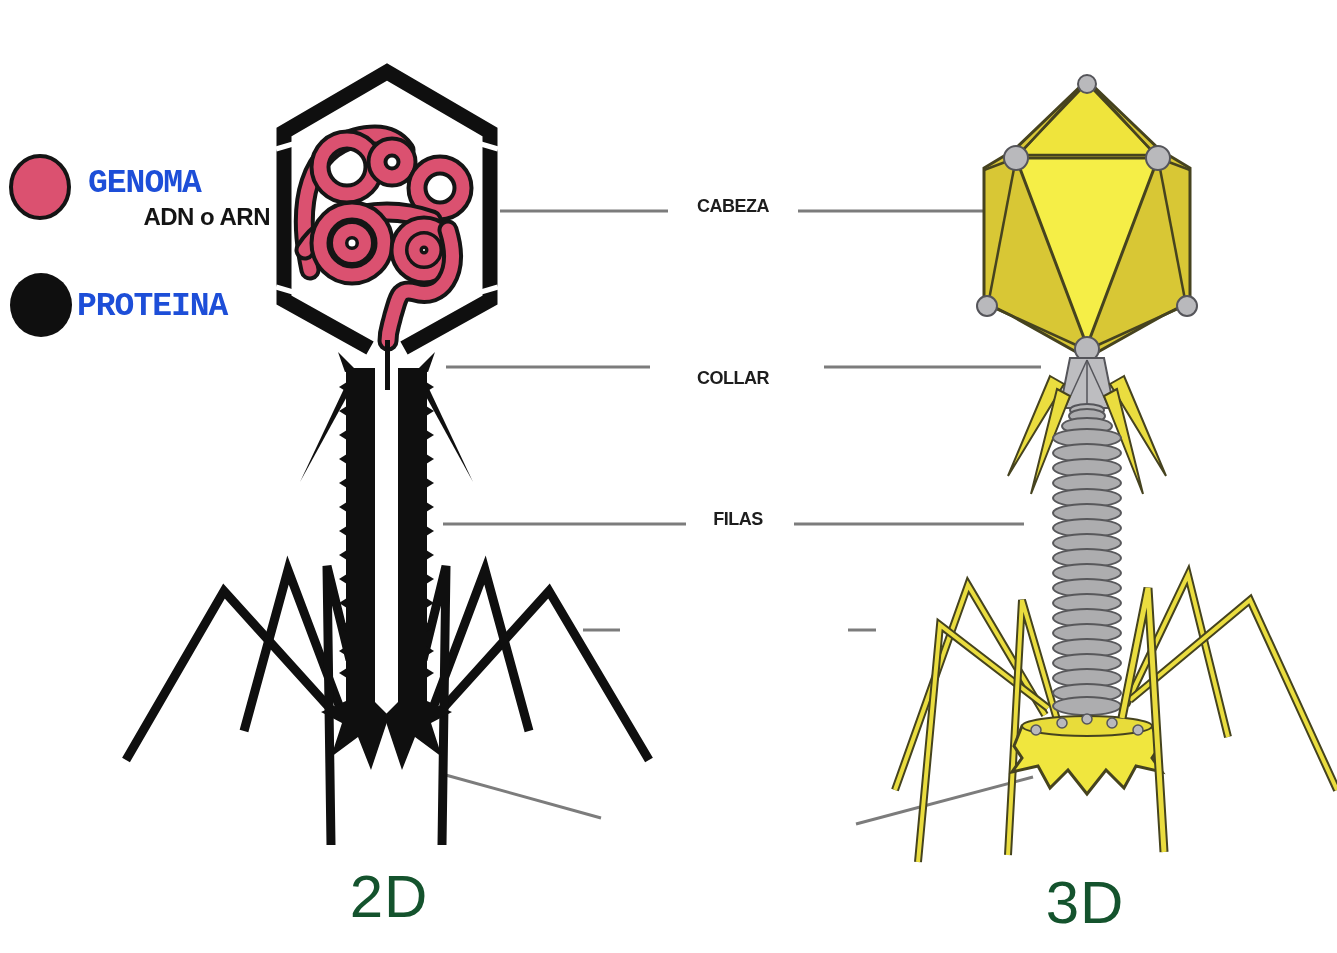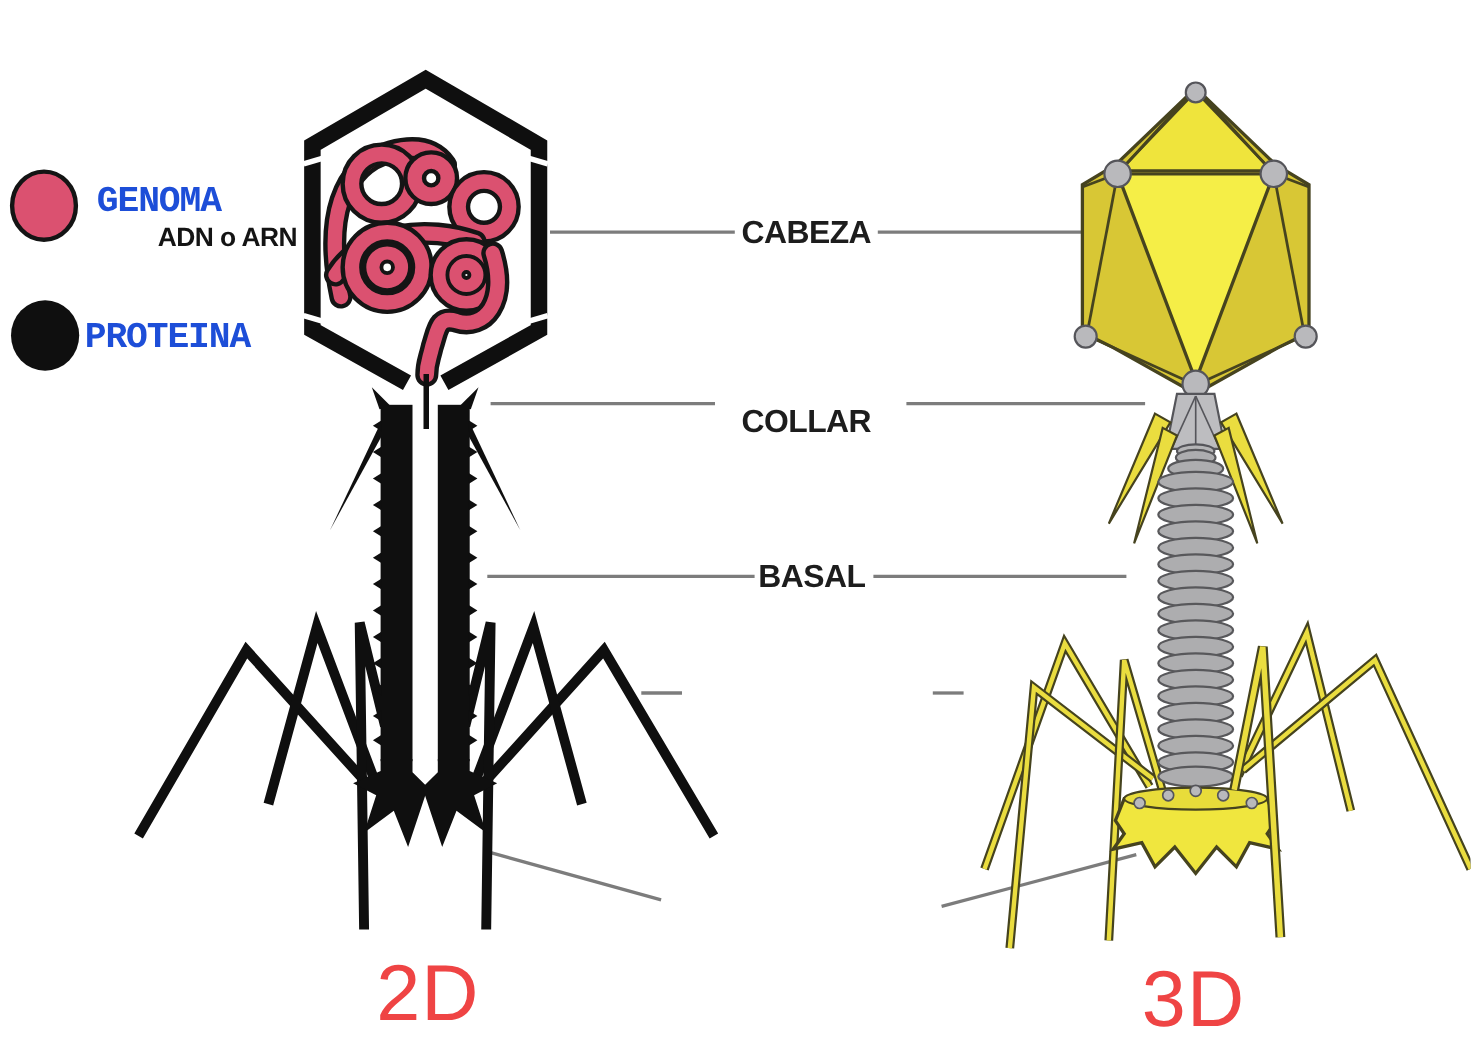--- a/index.html
+++ b/index.html
@@ -2,23 +2,23 @@
 <html><head>
 <meta charset="utf-8">
 <style>
   html,body{margin:0;padding:0;background:#ffffff;}
   .canvas{position:relative;width:1337px;height:953px;background:#ffffff;overflow:hidden;
           font-family:"Liberation Sans", sans-serif;}
   .art{position:absolute;left:0;top:0;}
   .txt{position:absolute;color:#1a1a1a;white-space:nowrap;}
   .legend-main{font-size:33px;font-weight:700;letter-spacing:-1px;color:#1d4ed8;font-family:Liberation Mono, monospace;}
   .legend-sub{font-size:24px;font-weight:700;letter-spacing:-0.5px;color:#141414;text-align:center;}
-  .callout{font-size:29px;font-weight:700;letter-spacing:-0.5px;color:#1d1d1d;text-align:center;}
+  .callout{font-size:18px;font-weight:700;letter-spacing:-0.5px;color:#1d1d1d;text-align:center;}
   .callout-2line{line-height:30px;}
-  .viewlabel{font-size:72px;font-weight:400;color:#ef4444;text-align:center;letter-spacing:1px;}
+  .viewlabel{font-size:60px;font-weight:400;color:#14532d;text-align:center;letter-spacing:1px;}
 </style>
 </head>
 <body>
 
 <div class="canvas">
 
   <svg class="art" width="1337" height="953" viewBox="0 0 1337 953">
     <defs>
       <polygon id="toothL" points="347,0 339,5 347,10" fill="#0f0f0f"></polygon>
       <polygon id="toothR" points="426,0 434,5 426,10" fill="#0f0f0f"></polygon>
@@ -232,17 +232,17 @@
       </g>
     </g>
   </svg>
 
   <div class="txt legend-main" style="left:88px;top:165px;width:182px;text-align:left;">GENOMA</div>
   <div class="txt legend-sub" style="left:88px;top:203px;width:182px;text-align:right;">ADN o ARN</div>
   <div class="txt legend-main" style="left:77px;top:288px;width:200px;text-align:left;">PROTEINA</div>
 
   <div class="txt callout" style="left:633px;top:196px;width:200px;">CABEZA</div>
   <div class="txt callout" style="left:633px;top:352px;width:200px;margin-top:16px;">COLLAR</div>
-  <div class="txt callout" style="left:638px;top:509px;width:200px;">BASAL</div>
+  <div class="txt callout" style="left:638px;top:509px;width:200px;">FILAS</div>
 
   <div class="txt viewlabel" style="left:329px;top:862px;width:120px;">2D</div>
   <div class="txt viewlabel" style="left:1025px;top:868px;width:120px;">3D</div>
 </div>
 
 </body></html>

